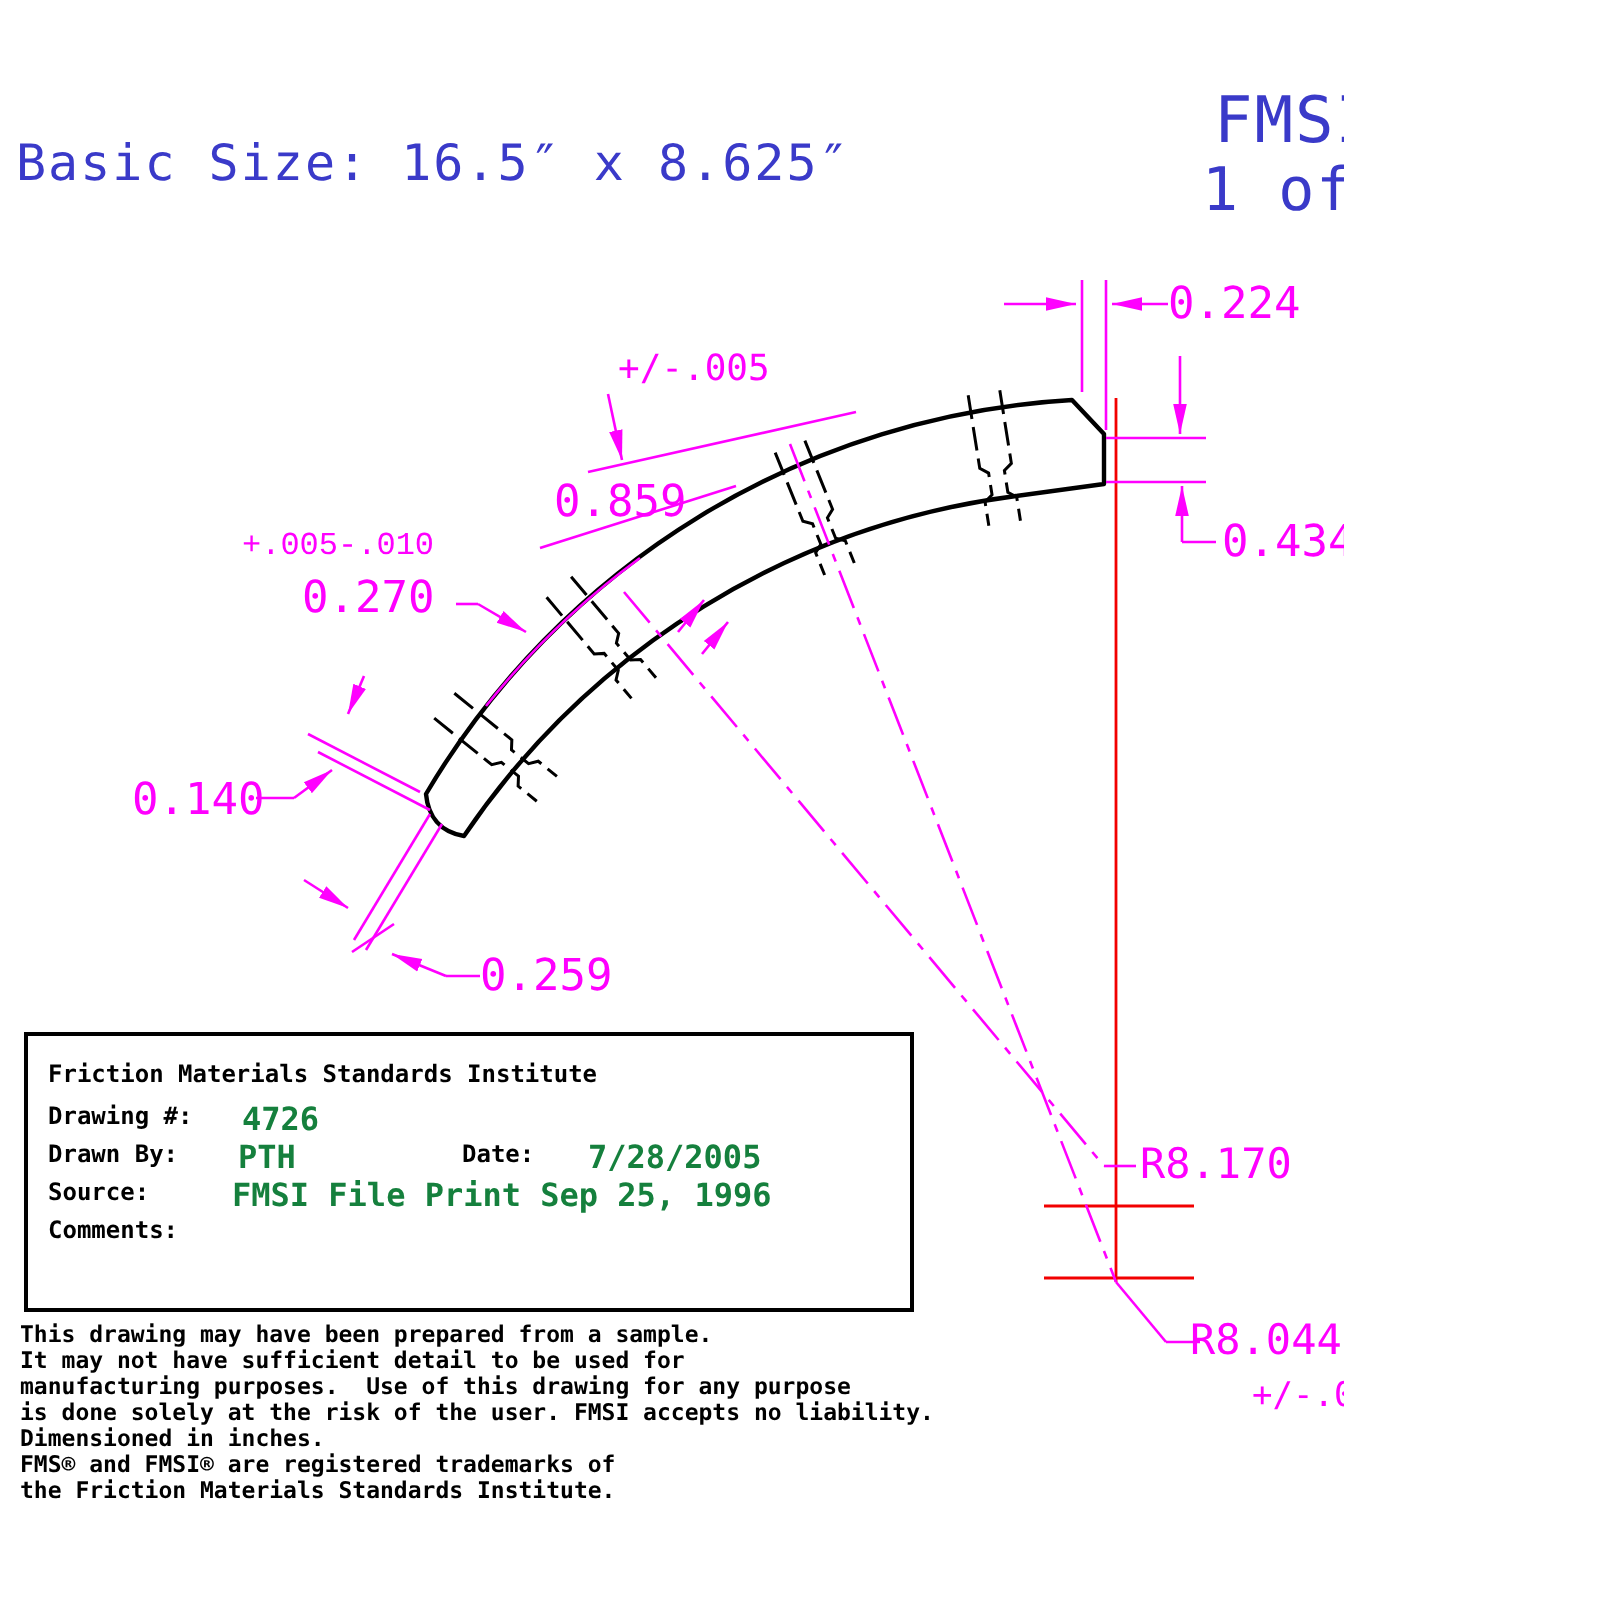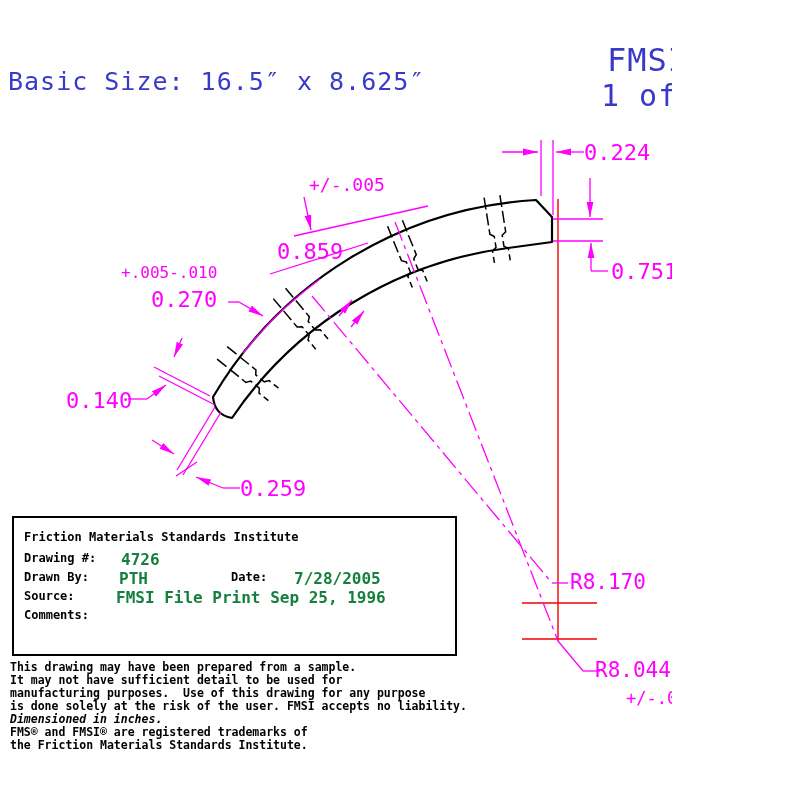--- a/index.html
+++ b/index.html
@@ -101,24 +101,24 @@
       <line x1="558" y1="641" x2="583" y2="671"></line>
       <line x1="583" y1="671" x2="600" y2="671"></line>
     </g>
   </svg>
 
   <div class="txt blue hdr" style="left:8px;top:69px;">Basic Size: 16.5″ x 8.625″</div>
   <div class="txt blue" style="left:607px;top:44px;font-size:32px;letter-spacing:1px;">FMSI 4726</div>
   <div class="txt blue" style="left:601px;top:80px;font-size:30px;letter-spacing:1px;">1 of 3</div>
 
   <div class="txt mag dim" style="left:584px;top:141px;">0.224</div>
-  <div class="txt mag dim" style="left:611px;top:260px;">0.751</div>
+  <div class="txt mag dim" style="left:611px;top:260px;">0.434</div>
   <div class="txt mag" style="left:309px;top:176px;font-size:18px;">+/-.005</div>
   <div class="txt mag dim" style="left:277px;top:240px;">0.859</div>
-  <div class="txt mag" style="left:121px;top:265px;font-size:16px;">+.005-.010</div>
+  <div class="txt mag" style="left:121px;top:265px;font-size:16px;font-family:Liberation Mono, monospace;">+.005-.010</div>
   <div class="txt mag dim" style="left:151px;top:288px;">0.270</div>
   <div class="txt mag dim" style="left:66px;top:389px;">0.140</div>
   <div class="txt mag dim" style="left:240px;top:477px;">0.259</div>
   <div class="txt mag" style="left:570px;top:571px;font-size:21px;">R8.170</div>
   <div class="txt mag" style="left:584px;top:659px;font-size:21px;margin-left:11px;">R8.044</div>
   <div class="txt mag" style="left:626px;top:690px;font-size:17px;">+/-.005</div>
 
   <div id="titleblock"></div>
   <div class="txt tb-label" style="left:24px;top:531px;">Friction Materials Standards Institute</div>
   <div class="txt tb-label" style="left:24px;top:552px;">Drawing #:</div>
@@ -128,17 +128,17 @@
   <div class="txt tb-label" style="left:231px;top:571px;">Date:</div>
   <div class="txt tb-value" style="left:294px;top:571px;">7/28/2005</div>
   <div class="txt tb-label" style="left:24px;top:590px;">Source:</div>
   <div class="txt tb-value" style="left:116px;top:590px;">FMSI File Print Sep 25, 1996</div>
   <div class="txt tb-label" style="left:24px;top:609px;">Comments:</div>
 
   <div class="txt disc" style="left:10px;top:661px;">This drawing may have been prepared from a sample.</div>
   <div class="txt disc" style="left:10px;top:674px;">It may not have sufficient detail to be used for</div>
   <div class="txt disc" style="left:10px;top:687px;">manufacturing purposes.  Use of this drawing for any purpose</div>
   <div class="txt disc" style="left:10px;top:700px;">is done solely at the risk of the user. FMSI accepts no liability.</div>
-  <div class="txt disc" style="left:10px;top:713px;font-style:italic;">Dimensioned in inches.</div>
+  <div class="txt disc" style="left:10px;top:713px;">Dimensioned in inches.</div>
   <div class="txt disc" style="left:10px;top:726px;">FMS® and FMSI® are registered trademarks of</div>
   <div class="txt disc" style="left:10px;top:739px;">the Friction Materials Standards Institute.</div>
 
 </div>
 
 </body></html>

